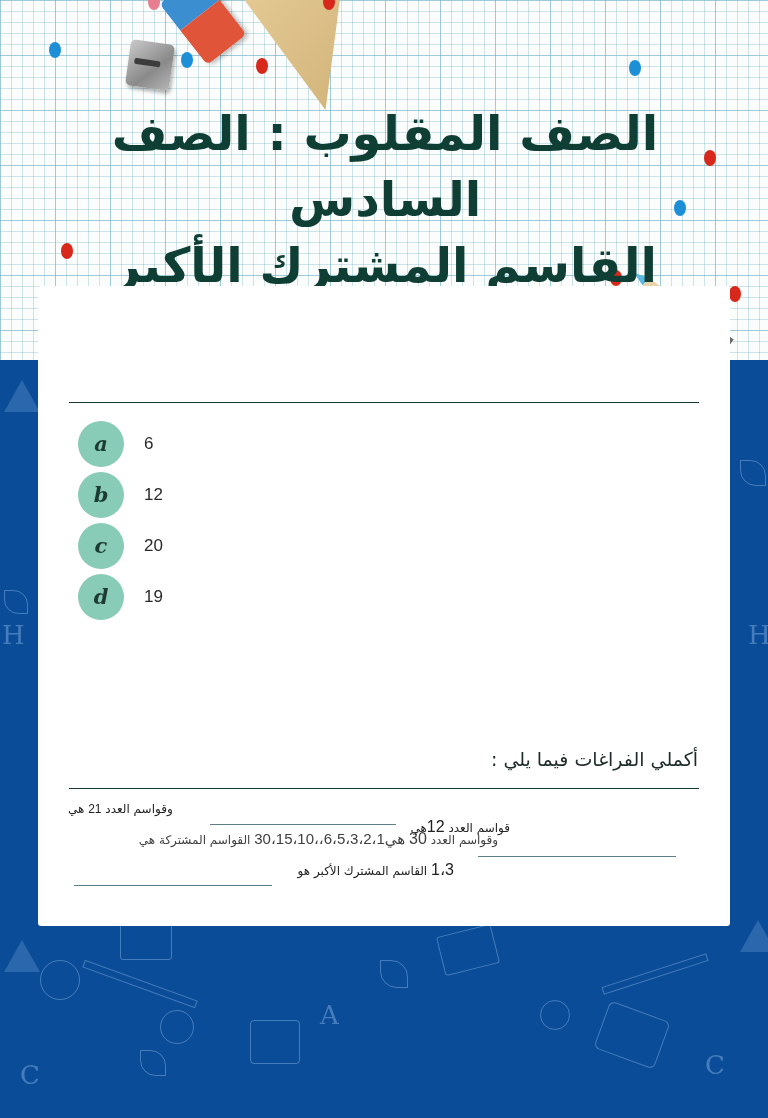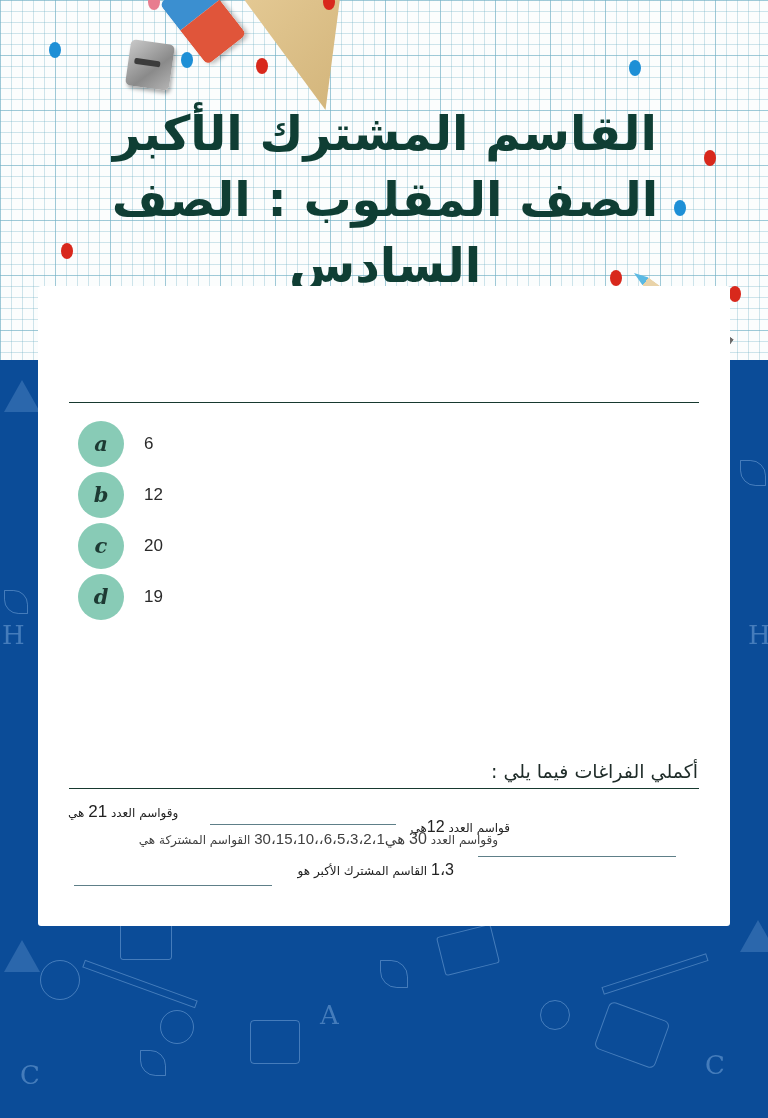--- a/index.html
+++ b/index.html
@@ -110,21 +110,21 @@
     background: #88cbb6; display: flex; align-items: center; justify-content: center;
     font-family: "DejaVu Serif", serif; font-style: italic; font-weight: bold;
     font-size: 21px; color: #1d3a33;
   }
   .option .val {
     margin-left: 20px; font-size: 17px; color: #2a2a2a;
     font-family: "Liberation Sans", sans-serif;
   }
   .q2-heading {
     position: absolute; right: 32px; top: 462px;
-    direction: rtl; font-size: 19px; color: #1e2b28; margin-top: 12px;
+    direction: rtl; font-size: 19px; color: #1e2b28;
   }
 </style>
 </head>
 <body>
 
 <div class="header-bg"></div>
 
 <div class="pattern-bg">
   <div class="doodle circle" style="left:40px;top:600px;width:40px;height:40px;"></div>
   <div class="doodle circle" style="left:160px;top:650px;width:34px;height:34px;"></div>
@@ -163,22 +163,22 @@
 <div class="dot red" style="left:256px;top:58px;"></div>
 <div class="dot red" style="left:323px;top:-6px;"></div>
 <div class="dot blue" style="left:629px;top:60px;"></div>
 <div class="dot red" style="left:704px;top:150px;"></div>
 <div class="dot blue" style="left:674px;top:200px;"></div>
 <div class="dot red" style="left:61px;top:243px;"></div>
 <div class="dot red" style="left:610px;top:270px;"></div>
 <div class="dot red" style="left:729px;top:286px;"></div>
 
 <h1 class="title">
+  <span class="line">الصف المقلوب : الصف السادس</span>
   <span class="line">القاسم المشترك الأكبر</span>
-  <span class="line">الصف المقلوب : الصف السادس</span>
 </h1>
 
 <div class="card">
 
   <div class="divider" style="top:116px;"></div>
 
   <div class="options">
     <div class="option">
       <span class="badge">a</span>
       <span class="val">6</span>
@@ -201,21 +201,21 @@
   <div class="divider" style="top:502px;"></div>
 
   <div style="position:absolute;top:516px;left:0;width:692px;height:26px;font-size:12px;color:#222;">
     <span style="position:absolute;right:220px;top:16px;direction:rtl;">
       <span>قواسم العدد</span>
       <span class="num" style="font-family:'Liberation Sans',sans-serif;font-size:16px;">12</span><span>هي</span>
     </span>
     <span style="position:absolute;left:172px;top:22px;width:186px;height:1px;background:#5e7f88;"></span>
     <span style="position:absolute;left:30px;top:0;direction:rtl;">
       <span>وقواسم العدد</span>
-      <span style="font-family:'Liberation Sans',sans-serif;font-size:17px;">21</span>
+      <span style="font-family:'Liberation Sans',sans-serif;font-size:12px;">21</span>
       <span>هي</span>
     </span>
   </div>
 
   <div style="position:absolute;top:544px;left:0;width:692px;height:26px;font-size:12px;color:#404040;">
     <span style="position:absolute;right:232px;top:0;direction:rtl;white-space:nowrap;">
       <span>وقواسم العدد</span>
       <span style="font-family:'Liberation Sans',sans-serif;font-size:16px;">30</span>
       <span style="font-family:'Liberation Sans',sans-serif;font-size:15px;">هي6،5،3،2،1،،30،15،10</span>
       <span>القواسم المشتركة هي</span>

